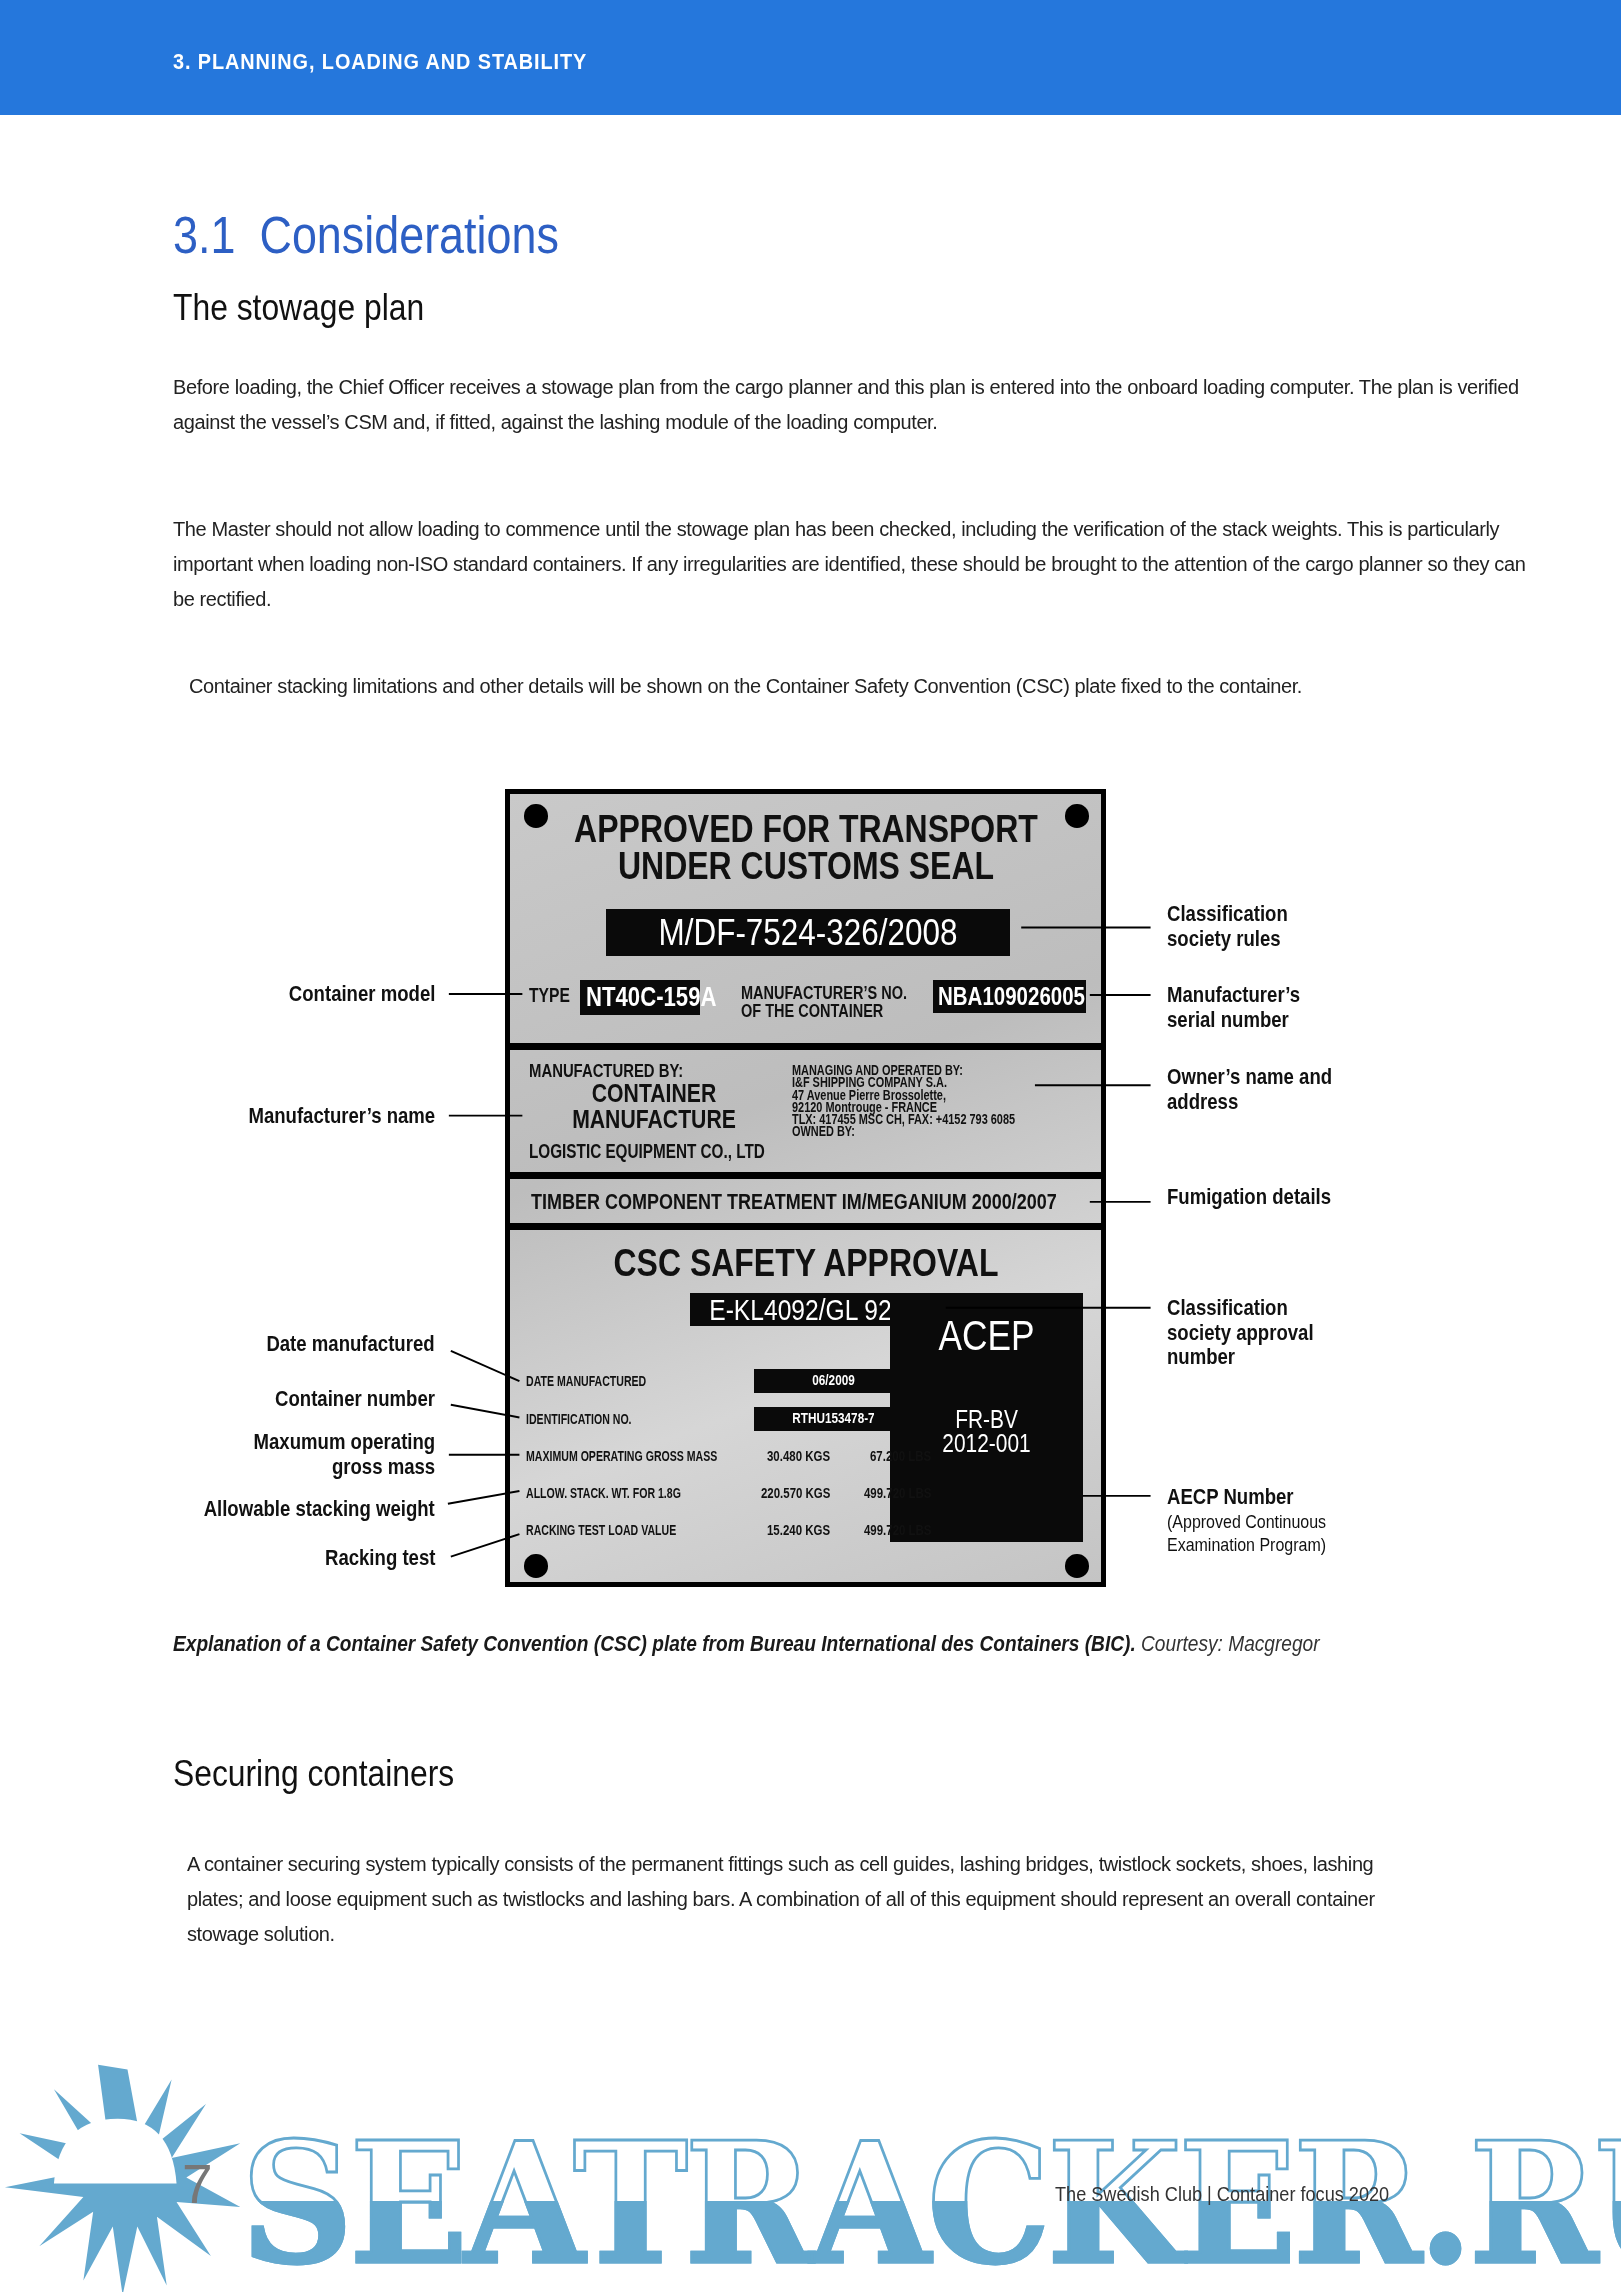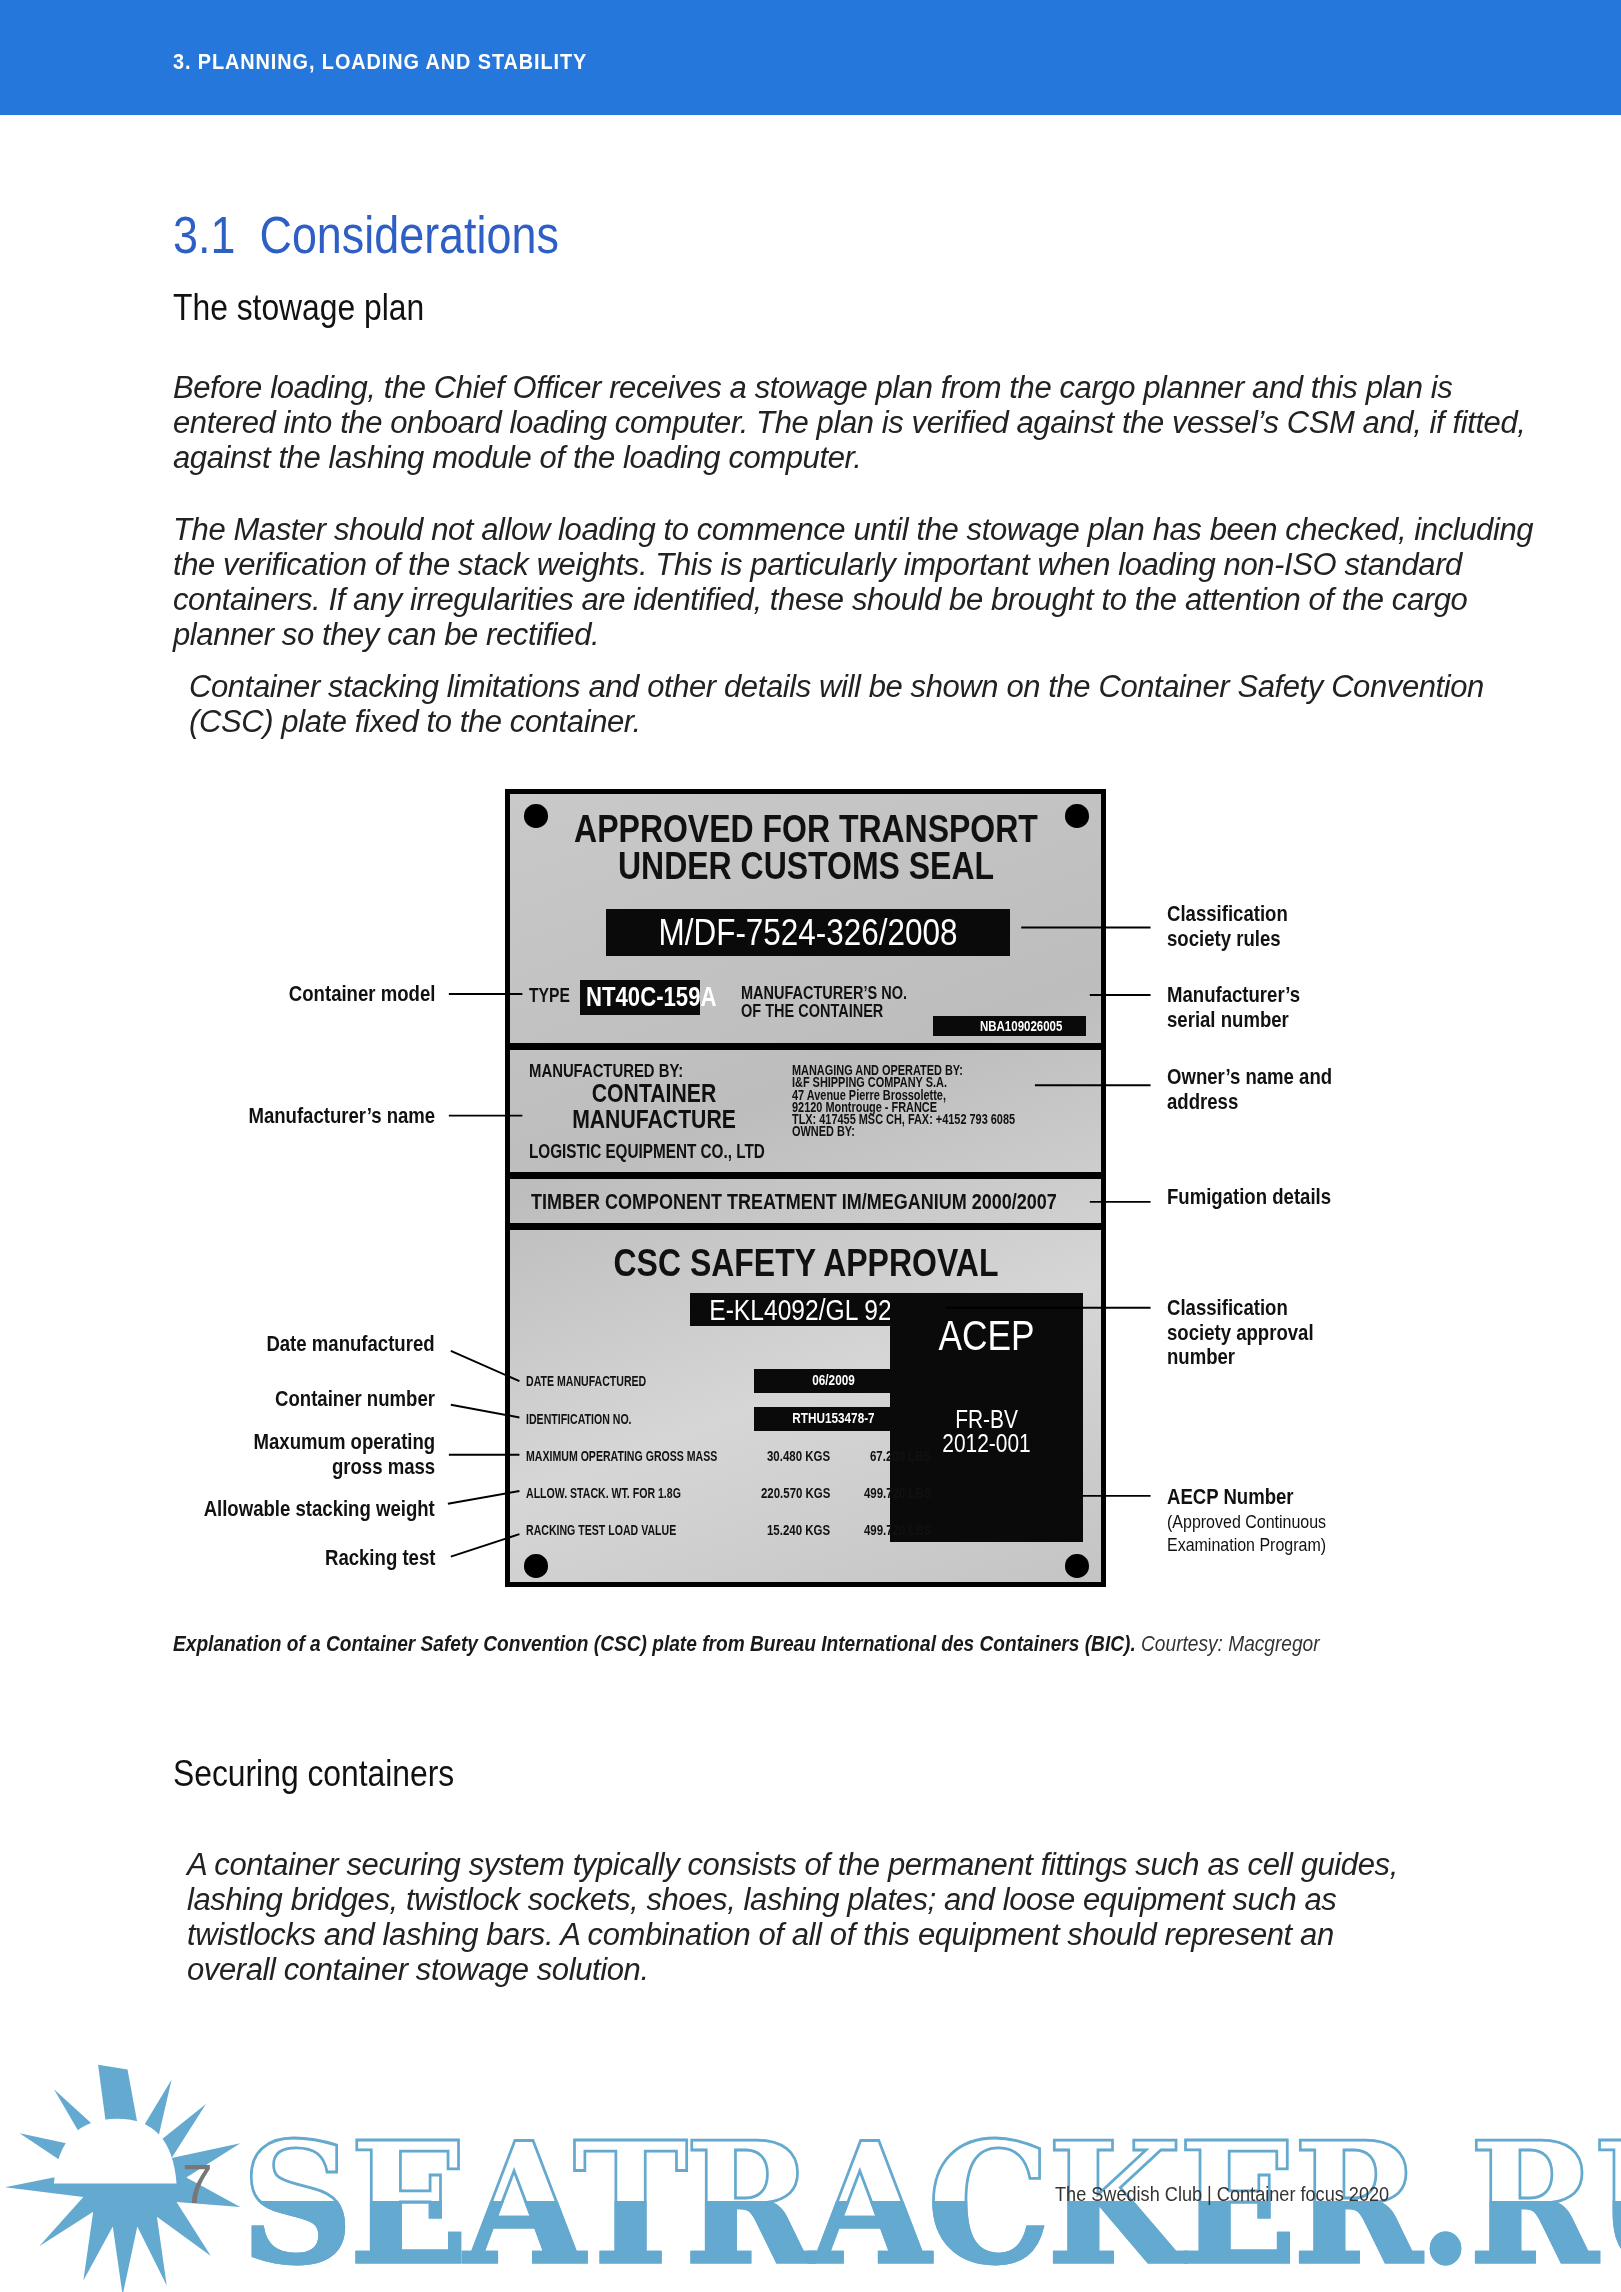--- a/index.html
+++ b/index.html
@@ -3,21 +3,21 @@
 <meta charset="utf-8">
 <style>
   html,body{margin:0;padding:0;background:#fff;}
   body{width:1621px;height:2293px;position:relative;overflow:hidden;font-family:"Liberation Sans",sans-serif;color:#1a1a1a;}
   .abs{position:absolute;}
   .header-bar{left:0;top:0;width:1621px;height:115px;background:#2577dc;}
   .header-title{left:173px;top:49px;color:#fff;font-size:21.6px;font-weight:bold;letter-spacing:1px;white-space:nowrap;transform:scaleX(0.92);transform-origin:left;}
   .section-title{left:173px;top:206px;color:#2d5fc4;font-size:51px;white-space:nowrap;transform:scaleX(0.88);transform-origin:left;}
   .section-title .num{margin-right:27.4px;}
   .sub{font-size:37px;color:#111;white-space:nowrap;transform:scaleX(0.86);transform-origin:left;}
-  .para{left:173px;width:1372px;font-size:31px;line-height:35px;color:#222;letter-spacing:-0.4px;font-style:italic;}
+  .para{left:173px;width:1372px;font-size:20px;line-height:35px;color:#222;letter-spacing:-0.4px;}
   .plate{left:505px;top:789px;width:601px;height:798px;border:5.9px solid #000;box-sizing:border-box;background:linear-gradient(160deg,#c9c9c9 0%,#bdbdbd 40%,#d6d6d6 70%,#c4c4c4 100%);}
   .divider{left:505px;width:601px;height:6.9px;background:#000;}
   .hole{width:23.5px;height:23.5px;border-radius:50%;background:#000;}
   .plate-text{font-family:"Liberation Sans",sans-serif;font-weight:bold;color:#111;white-space:nowrap;transform-origin:left;}
   .blk{background:#0a0a0a;color:#fff;}
   .lbl{font-weight:bold;font-size:21.6px;color:#111;white-space:nowrap;line-height:24.5px;transform:scaleX(0.86);}
   .lbl.l{text-align:right;transform-origin:right;}
   .lbl.r{text-align:left;transform-origin:left;}
   .sub-normal{font-weight:normal;font-size:18.6px;line-height:23.5px;}
   .caption{left:173px;top:1631px;font-size:22.5px;white-space:nowrap;transform:scaleX(0.85);transform-origin:left;}
@@ -59,21 +59,21 @@
 </div>
 <div class="abs blk" style="left:606px;top:909px;width:404px;height:47px;"></div>
 <div class="abs" style="left:606px;top:909px;width:404px;height:47px;color:#fff;font-size:37px;line-height:47px;text-align:center;white-space:nowrap;transform:scaleX(0.85);">M/DF-7524-326/2008</div>
 
 <div class="abs plate-text" style="left:529px;top:984px;font-size:19.6px;transform:scaleX(0.8);">TYPE</div>
 <div class="abs blk plate-text" style="left:580px;top:980px;padding:2px 5.9px;font-size:27px;width:108px;"><span style="display:inline-block;transform:scaleX(0.82);transform-origin:left;">NT40C-159A</span></div>
 <div class="abs plate-text" style="left:741px;top:984px;font-size:18.6px;line-height:17.6px;transform:scaleX(0.78);">
   <div>MANUFACTURER’S NO.</div>
   <div>OF THE CONTAINER</div>
 </div>
-<div class="abs blk plate-text" style="left:933px;top:1016px;padding:2px 4.9px;font-size:14px;width:143px;text-align:right;"><span style="display:inline-block;transform:scaleX(0.82);transform-origin:left;">NBA109026005</span></div>
+<div class="abs blk plate-text" style="left:933px;top:980px;padding:2px 4.9px;font-size:25px;width:143px;text-align:right;"><span style="display:inline-block;transform:scaleX(0.82);transform-origin:left;">NBA109026005</span></div>
 
 <div class="abs plate-text" style="left:529px;top:1060px;font-size:18.6px;transform:scaleX(0.8);">MANUFACTURED BY:</div>
 <div class="abs plate-text" style="left:549px;width:210px;top:1081px;font-size:26.5px;line-height:25.5px;text-align:center;transform:scaleX(0.8);transform-origin:center;">
   <div>CONTAINER</div>
   <div>MANUFACTURE</div>
 </div>
 <div class="abs plate-text" style="left:529px;top:1140px;font-size:19.6px;transform:scaleX(0.78);">LOGISTIC EQUIPMENT CO., LTD</div>
 
 <div class="abs plate-text" style="left:792px;top:1064px;font-size:14px;line-height:12.3px;transform:scaleX(0.78);">
   <div>MANAGING AND OPERATED BY:</div>

